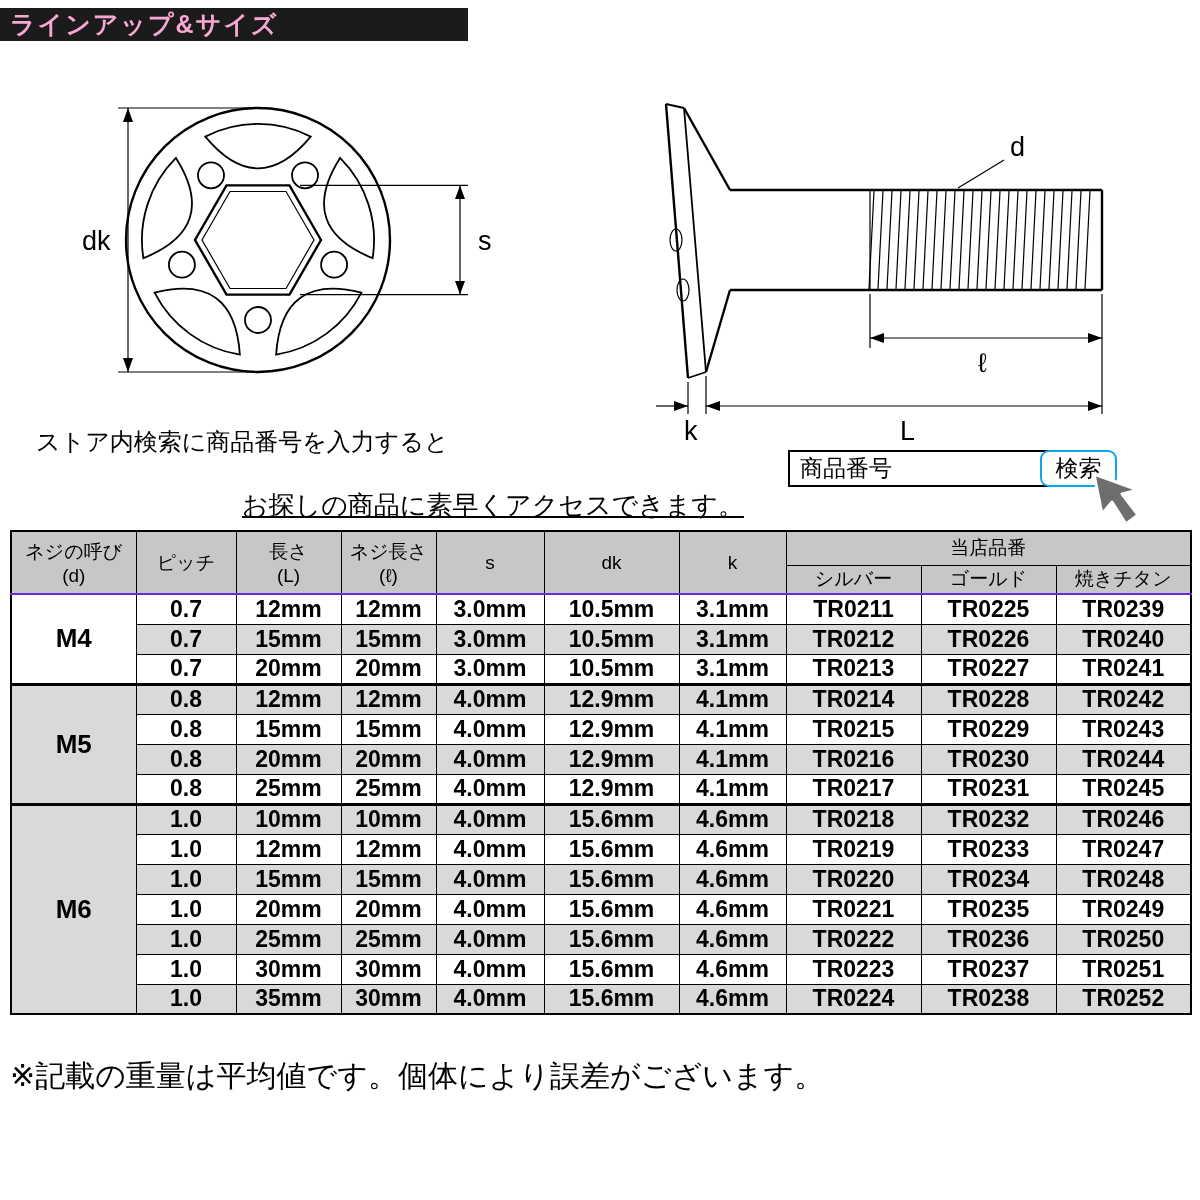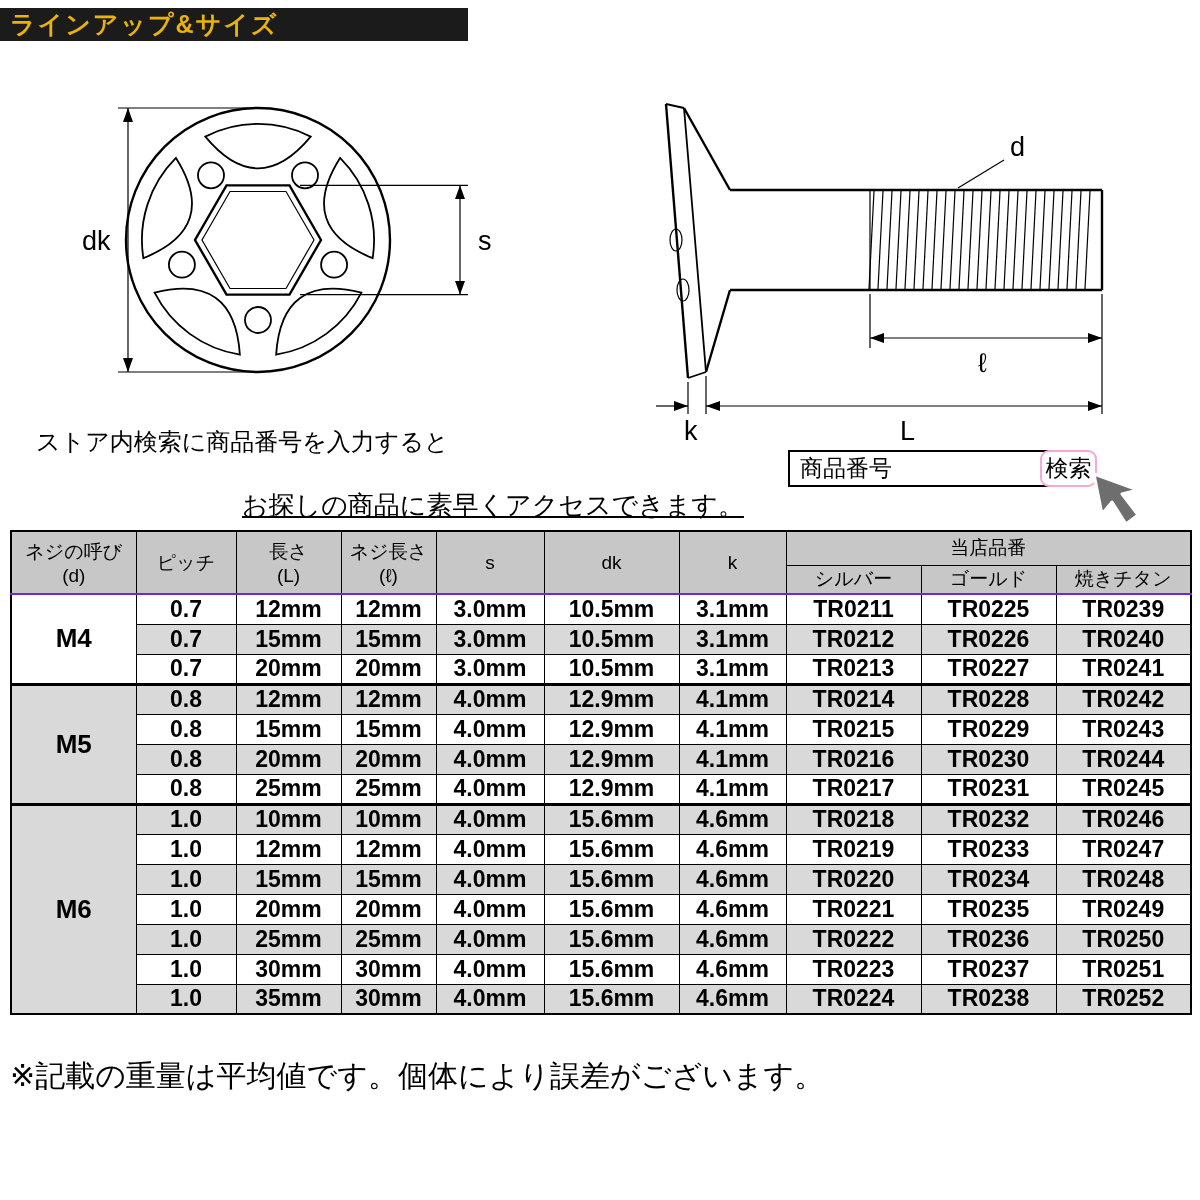--- a/index.html
+++ b/index.html
@@ -1,40 +1,40 @@
 <!DOCTYPE html>
 <html><head>
 <meta charset="utf-8">
 <style>
   * { margin:0; padding:0; box-sizing:border-box; }
   html,body { width:1200px; height:1200px; background:#fff;
     font-family:"Liberation Sans","DejaVu Sans",sans-serif; color:#000; }
   body { position:relative; overflow:hidden; }
 
   .banner { position:absolute; left:0; top:8px; width:468px; height:33px;
-    background:#1b1b1b; color:#eab308; font-size:25px; font-weight:bold;
+    background:#1b1b1b; color:#f9a8d4; font-size:25px; font-weight:bold;
     line-height:33px; padding-left:10px; letter-spacing:2px; }
 
   #diagram-svg { position:absolute; left:0; top:0; }
   #diagram-svg .thin  { stroke:#000; stroke-width:1.2; fill:none; }
   #diagram-svg .med   { stroke:#000; stroke-width:1.8; fill:none; }
   #diagram-svg .bold  { stroke:#000; stroke-width:2.4; fill:none; }
   #diagram-svg .arrow { fill:#000; stroke:none; }
   #diagram-svg text   { font-size:27px; fill:#000;
     font-family:"Liberation Sans","DejaVu Sans",sans-serif; }
   #threads line { stroke:#000; stroke-width:1.2; }
 
   .instr1 { position:absolute; left:36px;  top:426px; font-size:24px; }
   .instr2 { position:absolute; left:242px; top:488px; font-size:26px;text-decoration:underline; }
 
   .search-input { position:absolute; left:788px; top:450px; width:268px; height:37px;
     border:2px solid #000; background:#fff; font-size:23px; line-height:33px;
     padding-left:10px; }
-  .search-button { position:absolute; left:1040px; top:450px; width:57px; height:37px;
-    border:2px solid #f9a8d4; border-radius:9px; background:#fff; font-size:23px;
+  .search-button { position:absolute; left:1040px; top:450px; width:77px; height:37px;
+    border:2px solid #0ea5e9; border-radius:9px; background:#fff; font-size:23px;
     text-align:center; line-height:33px; cursor:pointer; }
   #cursor-svg { position:absolute; left:1080px; top:462px; }
 
   .spec-table { position:absolute; left:10px; top:530px; width:1180px;
     border-collapse:collapse; table-layout:fixed; border:2px solid #000; }
   .spec-table th, .spec-table td { border:1px solid #000; text-align:center;
     vertical-align:middle; overflow:hidden; }
   .spec-table thead th { background:#c7c7c7; font-size:19px; font-weight:normal; }
   .spec-table thead tr:first-child th { height:34px; }
   .spec-table thead tr:last-child  th { height:29px; }

